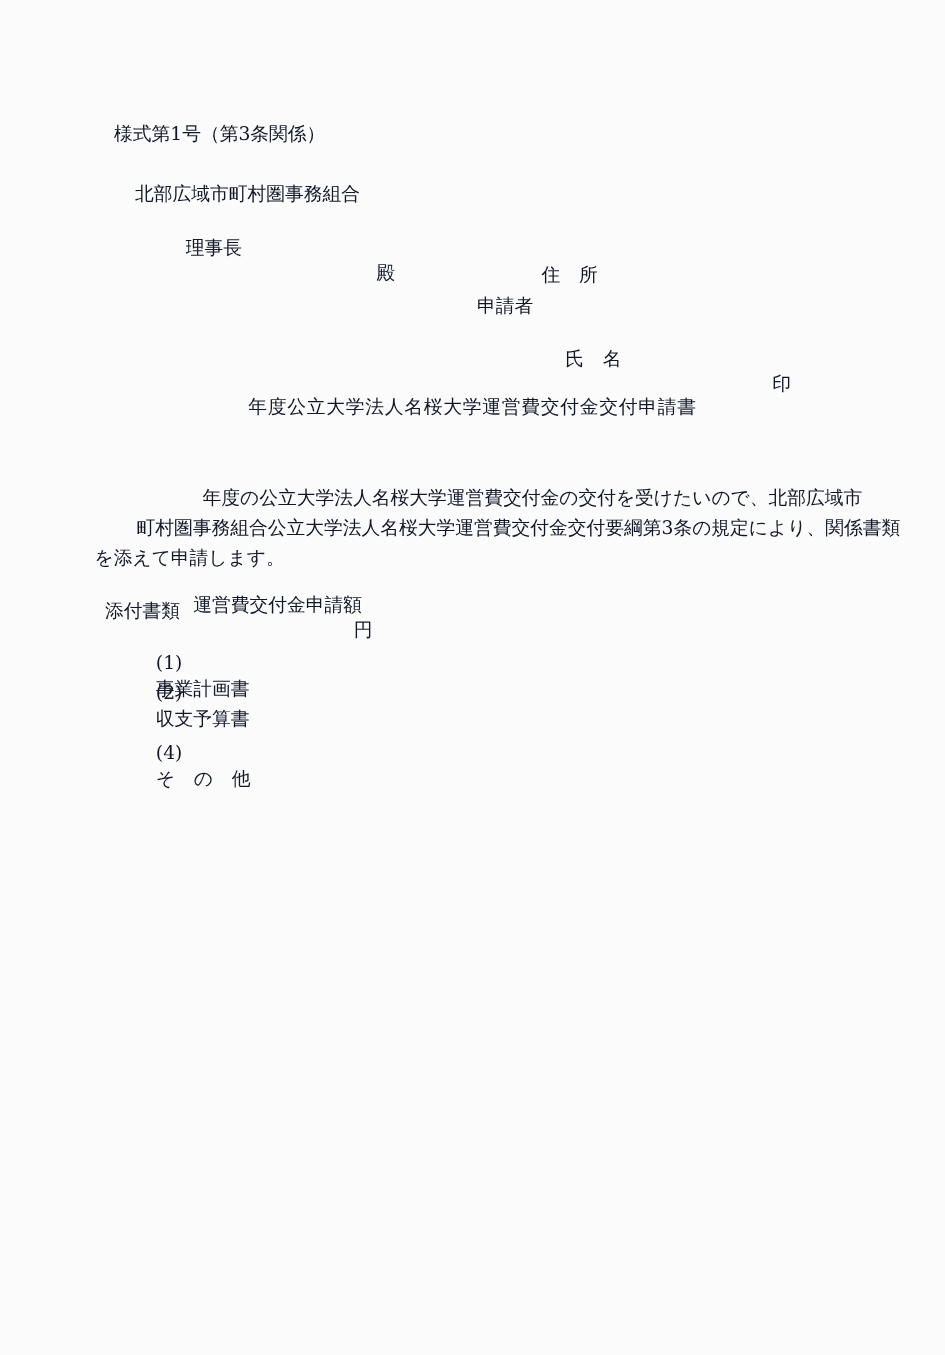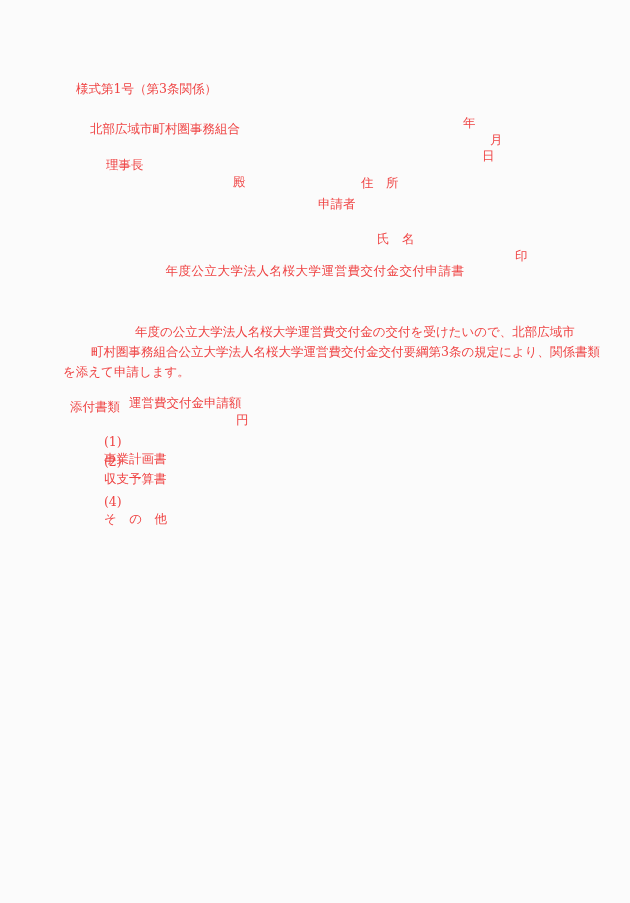--- a/index.html
+++ b/index.html
@@ -7,39 +7,39 @@
     padding: 0;
     background: #fbfbfb;
   }
   .page {
     position: relative;
     width: 630px;
     height: 903px;
     background: #fbfbfb;
     font-family: "DejaVu Serif", "Liberation Serif", serif;
     font-size: 12.5px;
-    color: #ef4444;
+    color: #0f172a;
     overflow: hidden;
   }
   .line {
     position: absolute;
     white-space: pre;
     line-height: 1.3;
   }
   
   .form-number { left: 76px; top: 81px; }
 
   
   .date-line { left: 447px; top: 99px; }
   .date-line .month { margin-left: 27px; }
   .date-line .day   { margin-left: 19px; }
 
   
   .addressee-org   { left: 90px; top: 121px; }
-  .addressee-title { left: 90px; top: 141px; }
+  .addressee-title { left: 108px; top: 141px; }
   .addressee-title .honorific { margin-left: 127px; }
 
   
   .address-label   { left: 361px; top: 175px; }
   .applicant-label { left: 318px; top: 196px; }
   .name-row        { left: 361px; top: 215px; }
   .name-row .seal  { margin-left: 138px; }
 
   
   .doc-title {
@@ -70,25 +70,20 @@
   .item-2 { top: 458px; }
   .item-3 { top: 478px; }
 </style>
 </head>
 <body>
 
 <div class="page">
 
   <div class="line form-number">様式第1号（第3条関係）</div>
 
-  <div class="line date-line">
-    <span class="year">年</span>
-    <span class="month">月</span>
-    <span class="day">日</span>
-  </div>
 
   <div class="line addressee-org">北部広域市町村圏事務組合</div>
 
   <div class="line addressee-title">
     <span>理事長</span>
     <span class="honorific">殿</span>
   </div>
 
   <div class="line address-label">住　所</div>
 

